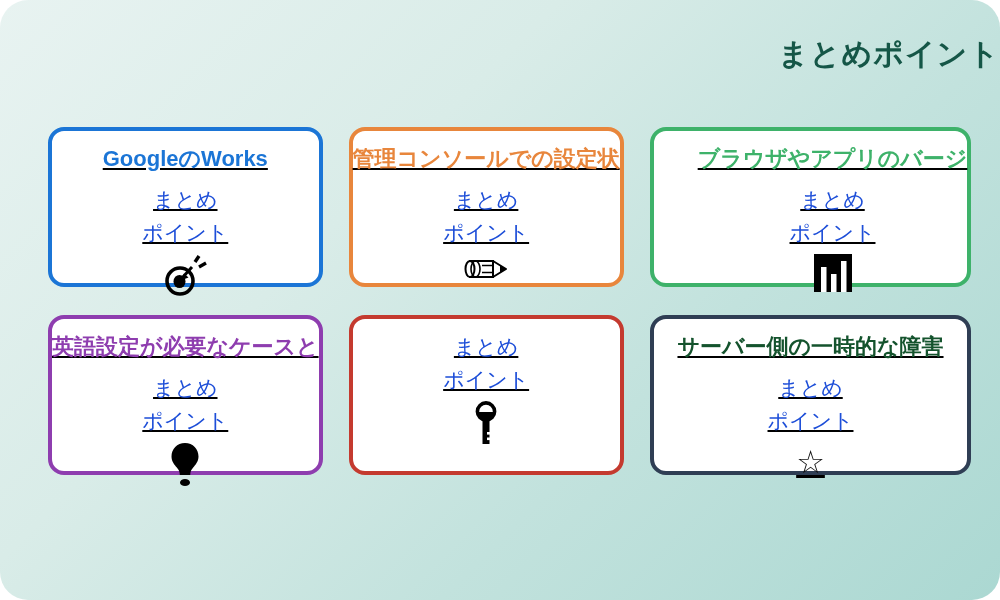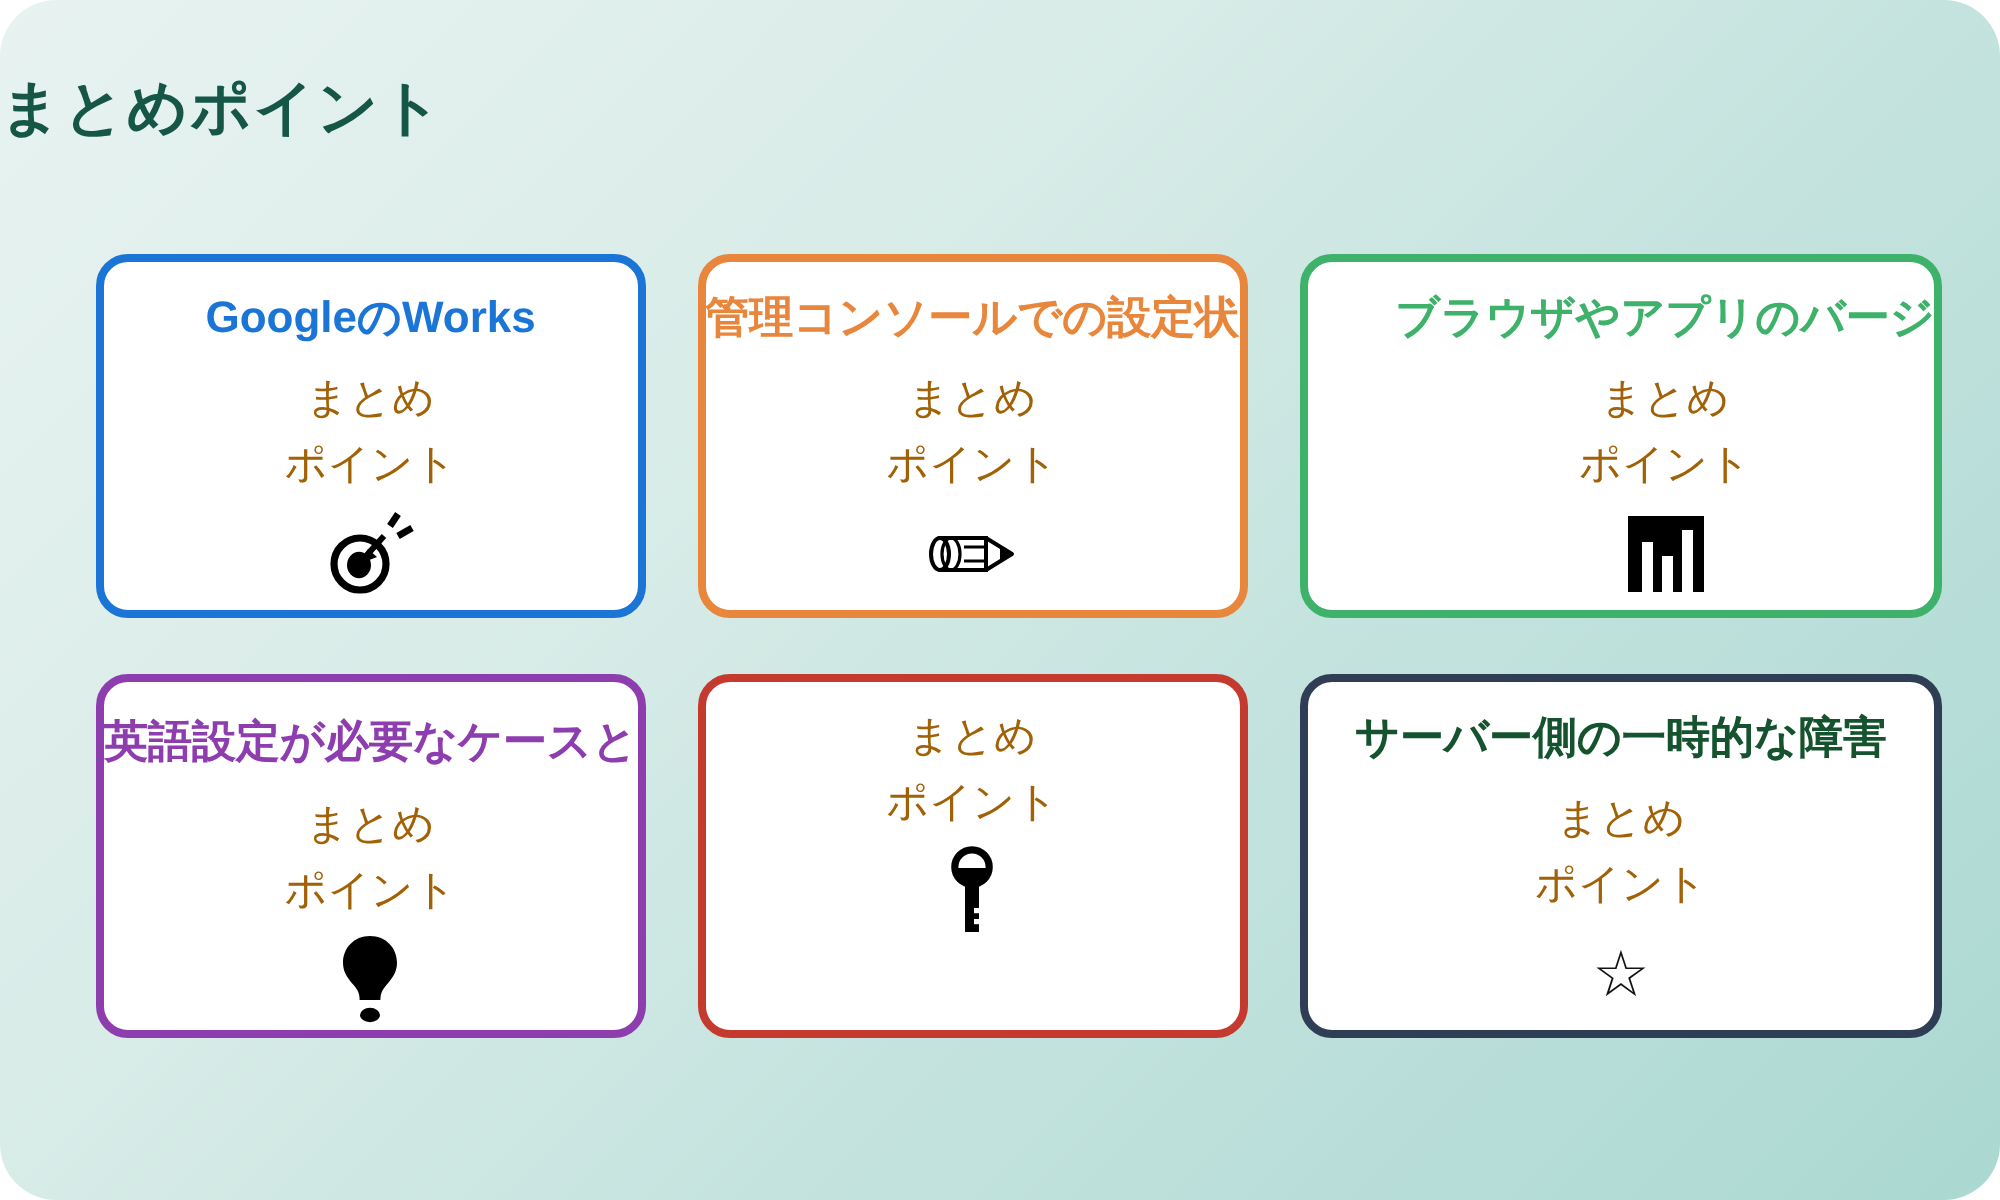--- a/index.html
+++ b/index.html
@@ -6,53 +6,54 @@
   .canvas{
     position:relative;
     width:1000px;height:600px;
     border-radius:28px;
     background:linear-gradient(135deg,#e8f3f1 0%,#d9ecе8 35%,#c2e2dd 65%,#abd8d2 100%);
     background:linear-gradient(135deg,#e8f3f1 0%,#d9ece8 35%,#c2e2dd 65%,#abd8d2 100%);
     overflow:hidden;
   }
   .page-title{
     position:absolute;top:34px;left:0;right:0;
-    text-align:left;
+    text-align:right;
     font-size:30px;font-weight:bold;
     color:#155647;
     letter-spacing:1px;
   }
   .grid{
     position:absolute;
     left:48px;right:30px;top:127px;
     display:grid;
     grid-template-columns:repeat(3,1fr);
     column-gap:26px;
     row-gap:28px;
   }
   .card{
-    height:182px;
+    height:160px;
     background:#ffffff;
     border:4px solid #888;
     border-radius:16px;
     box-sizing:border-box;
     display:flex;
     flex-direction:column;
     align-items:center;
     overflow:visible;
+    text-decoration:underline;
   }
   .card-title{
     margin-top:15px;
     font-size:22px;
     font-weight:bold;
     white-space:nowrap;
     line-height:1.2;
   }
   .card-sub{
-    color:#a16207;
+    color:#1d4ed8;
     font-size:21px;
     line-height:33px;
     margin-top:11px;
     text-align:center;
   }
   .card-icon{
     margin-top:5px;
     height:46px;
     display:flex;
     align-items:center;
@@ -120,21 +121,21 @@
       <div class="card-icon">
         <svg width="38" height="38" viewBox="0 0 38 38">
           <rect x="0" y="0" width="38" height="38" fill="#000"></rect>
           <rect x="7" y="13" width="5.5" height="25" fill="#fff"></rect>
           <rect x="17" y="20" width="5.5" height="18" fill="#fff"></rect>
           <rect x="27" y="7" width="5.5" height="31" fill="#fff"></rect>
         </svg>
       </div>
     </div>
 
-    <div class="card" style="border-color: rgb(142, 61, 175); justify-content: center;">
+    <div class="card" style="border-color: rgb(142, 61, 175);">
       <div class="card-title" style="color: rgb(142, 61, 175);">英語設定が必要なケースと</div>
       <div class="card-sub">
         <div>まとめ</div>
         <div>ポイント</div>
       </div>
       <div class="card-icon">
         <svg width="32" height="46" viewBox="0 0 32 46">
           <path d="M16 1 C8 1 2.5 7 2.5 14.5 C2.5 19.5 5.5 22.8 7.8 25.5 C9.8 27.9 10.8 29.6 10.8 33 L21.2 33 C21.2 29.6 22.2 27.9 24.2 25.5 C26.5 22.8 29.5 19.5 29.5 14.5 C29.5 7 24 1 16 1 Z" fill="#000"></path>
           <ellipse cx="16" cy="40.5" rx="5" ry="3.6" fill="#000"></ellipse>
         </svg>

